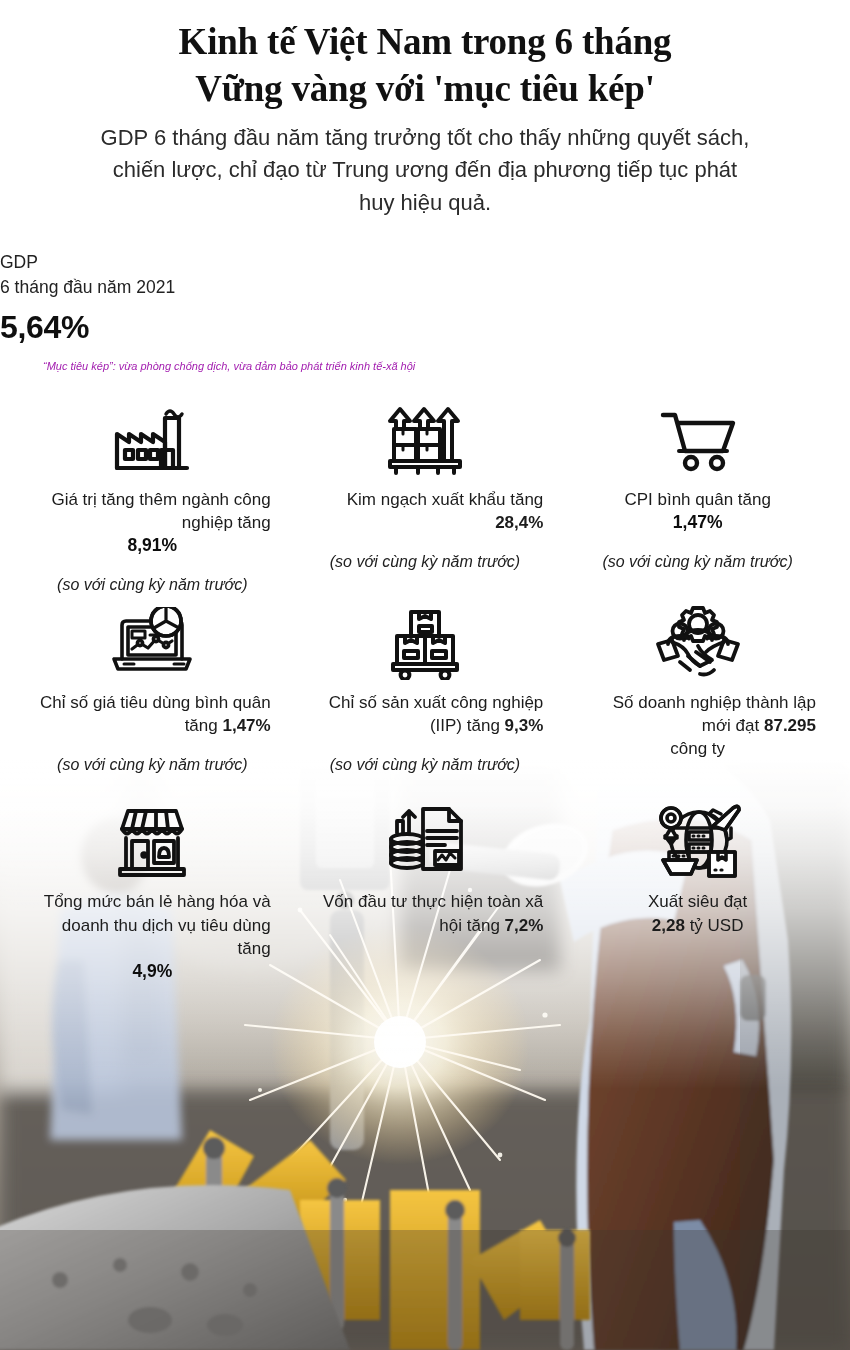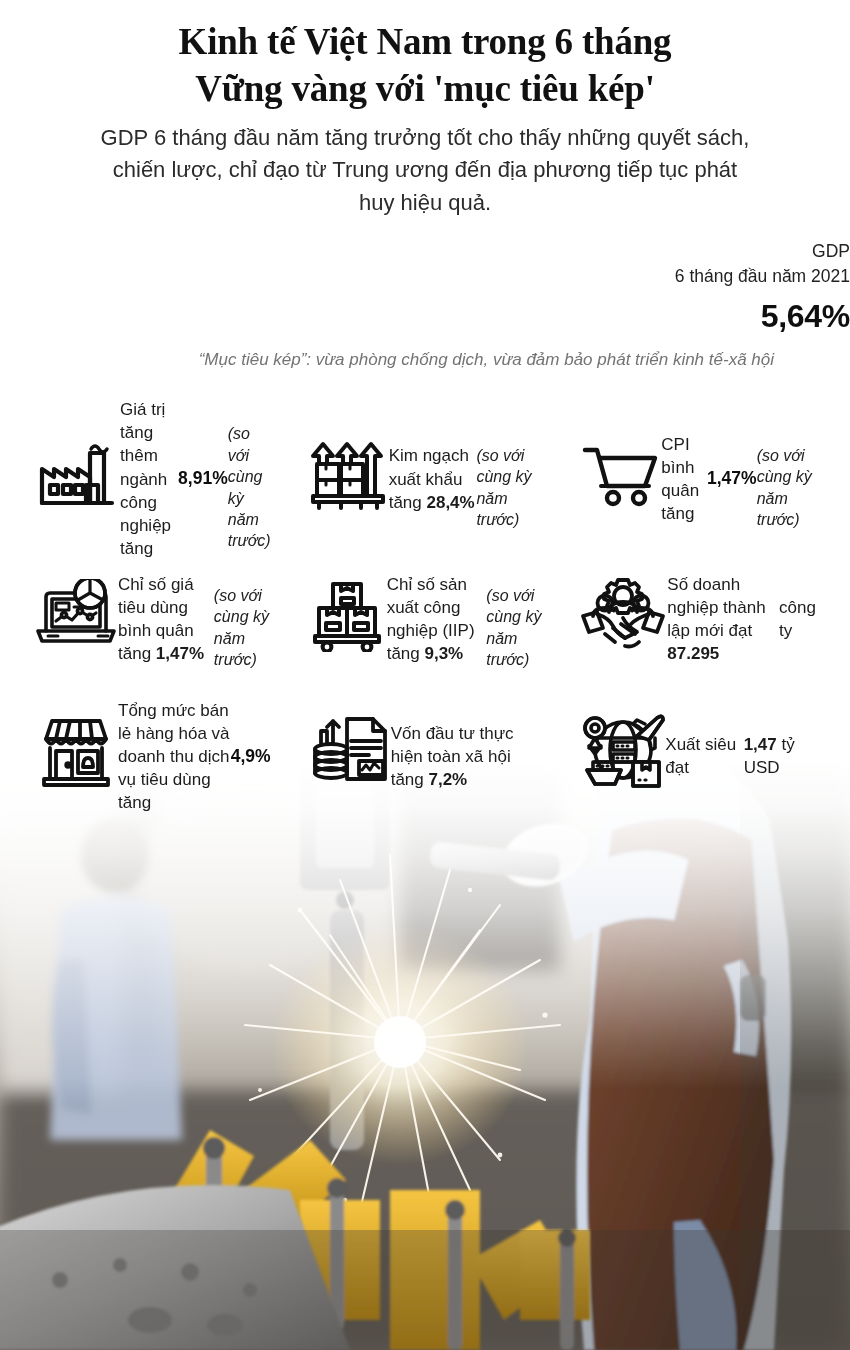--- a/index.html
+++ b/index.html
@@ -68,55 +68,55 @@
   }
   .subtitle {
     margin-top: 9px;
     font-size: 22px;
     line-height: 1.48;
     color: #2b2b2b;
     padding: 0 52px;
     font-weight: 400;
   }
 
-  .gdp-block { text-align: right; margin-top: 20px; }
+  .gdp-block { text-align: left; margin-top: 31px; }
   .gdp-line {
     font-size: 17.5px;
     line-height: 1.42;
     color: #222;
   }
   .gdp-value {
     font-size: 32px;
     font-weight: 700;
     margin-top: 9px;
     color: #0f0f0f;
     letter-spacing: -0.3px;
   }
   .gdp-note {
     margin-top: 13px;
     font-style: italic;
-    font-size: 17px;
+    font-size: 11px;
     line-height: 1.42;
-    color: #737373;
-    padding: 0 76px;
+    color: #a21caf;
+    padding: 0 43px;
   }
 
   
   .stat-grid {
     display: grid;
     grid-template-columns: repeat(3, 1fr);
     margin-top: 20px;
     padding: 0 16px;
   }
 
   .stat-cell {
     display: flex;
-    flex-direction: row;
+    flex-direction: column;
     align-items: center;
-    text-align: left;
+    text-align: right;
     padding: 6px 18px 2px 18px;
   }
   .stat-icon {
     width: 92px;
     height: 78px;
     display: flex;
     align-items: center;
     justify-content: center;
     margin-bottom: 9px;
   }
@@ -518,19 +518,19 @@
           <rect x="14" y="48" width="20" height="8"></rect>
           <path d="M18 52 h1 M23 52 h1 M28 52 h1" stroke-width="3"></path>
           <rect x="54" y="48" width="26" height="24" fill="#fff"></rect>
           <rect x="54" y="48" width="26" height="24"></rect>
           <path d="M63 48 L63 56 L67 53 L71 56 L71 48"></path>
           <path d="M60 66 h1 M66 66 h1" stroke-width="3.2"></path>
         </svg>
       </div>
       <div class="stat-label">Xuất siêu đạt</div>
       <div class="stat-label">
-        <b>1,47</b>
+        <b>2,28</b>
         <span>tỷ USD</span>
       </div>
     </div>
   </div>
 
 </div>
 
 </body></html>

